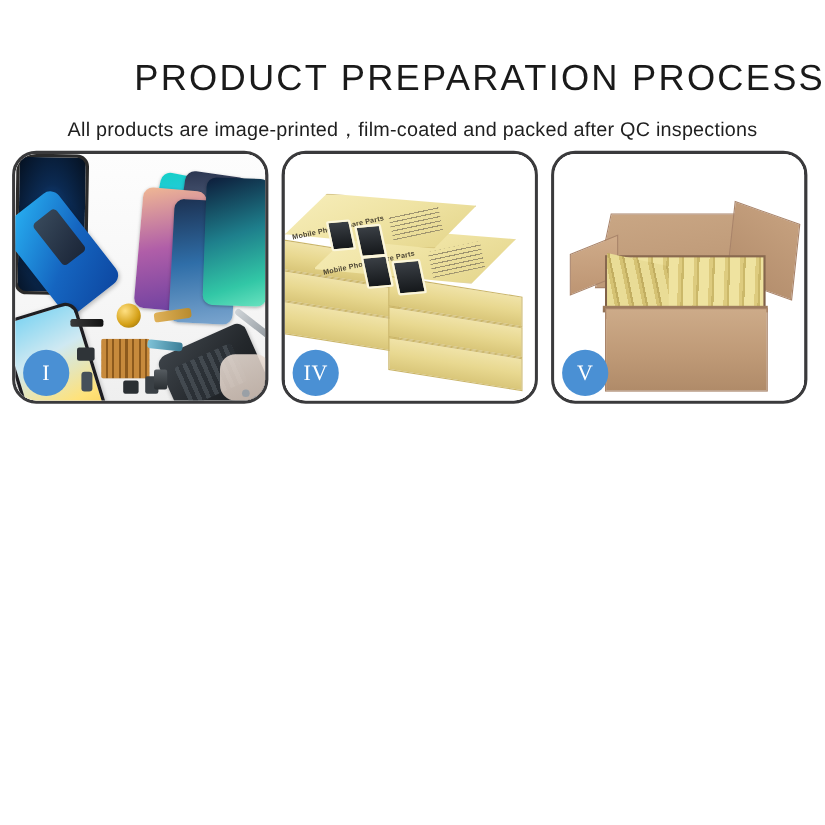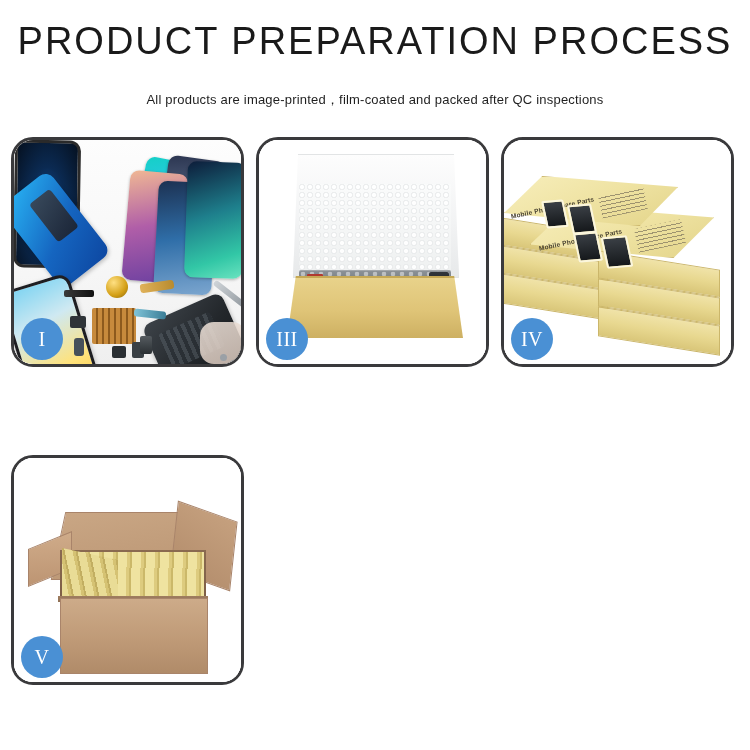--- a/index.html
+++ b/index.html
@@ -17,32 +17,33 @@
 
   
   .header {
     position: absolute;
     top: 0; left: 0;
     width: 750px;
     text-align: center;
   }
   .page-title {
     margin: 0;
-    padding-top: 20px;
-    font-size: 38px;
+    padding-top: 52px;
+    font-size: 33px;
     font-weight: 500;
     letter-spacing: 2.0px;
     color: #1a1a1a;
     font-family: "Liberation Sans", sans-serif;
     white-space: nowrap;
+    text-align: right;
   }
   .page-subtitle {
-    margin: 16px;
+    margin: 4px;
     padding-top: 12px;
-    font-size: 13px;
+    font-size: 18px;
     font-weight: 400;
     letter-spacing: 0.2px;
     color: #1f1f1f;
     white-space: nowrap;
   }
 
   
   .panel-grid {
     position: absolute;
     top: 137px;
@@ -379,33 +380,20 @@
         <div class="part p-tweez"></div>
         <div class="part p-screw1"></div>
         <div class="part p-screw2"></div>
 
       </div>
     </div>
     <div class="badge">I</div>
   </div>
 
 
-  <div class="panel">
-    <div class="panel-inner">
-      <div class="scene3">
-        <div class="box3-lid"></div>
-        <div class="box3-foam"></div>
-        <div class="box3-product"></div>
-        <div class="box3-prod-red"></div>
-        <div class="box3-prod-conn"></div>
-        <div class="box3-body"></div>
-      </div>
-    </div>
-    <div class="badge">III</div>
-  </div>
 
   <div class="panel">
     <div class="panel-inner">
       <div class="scene4">
         <div class="stackwrap">
 
           <div class="ybox" style="left:2px;  top:76px;  width:104px; height:26px; transform:skewY(9deg);"></div>
           <div class="ybox" style="left:2px;  top:104px; width:104px; height:26px; transform:skewY(9deg);"></div>
           <div class="ybox" style="left:2px;  top:132px; width:104px; height:28px; transform:skewY(9deg);"></div>
 

